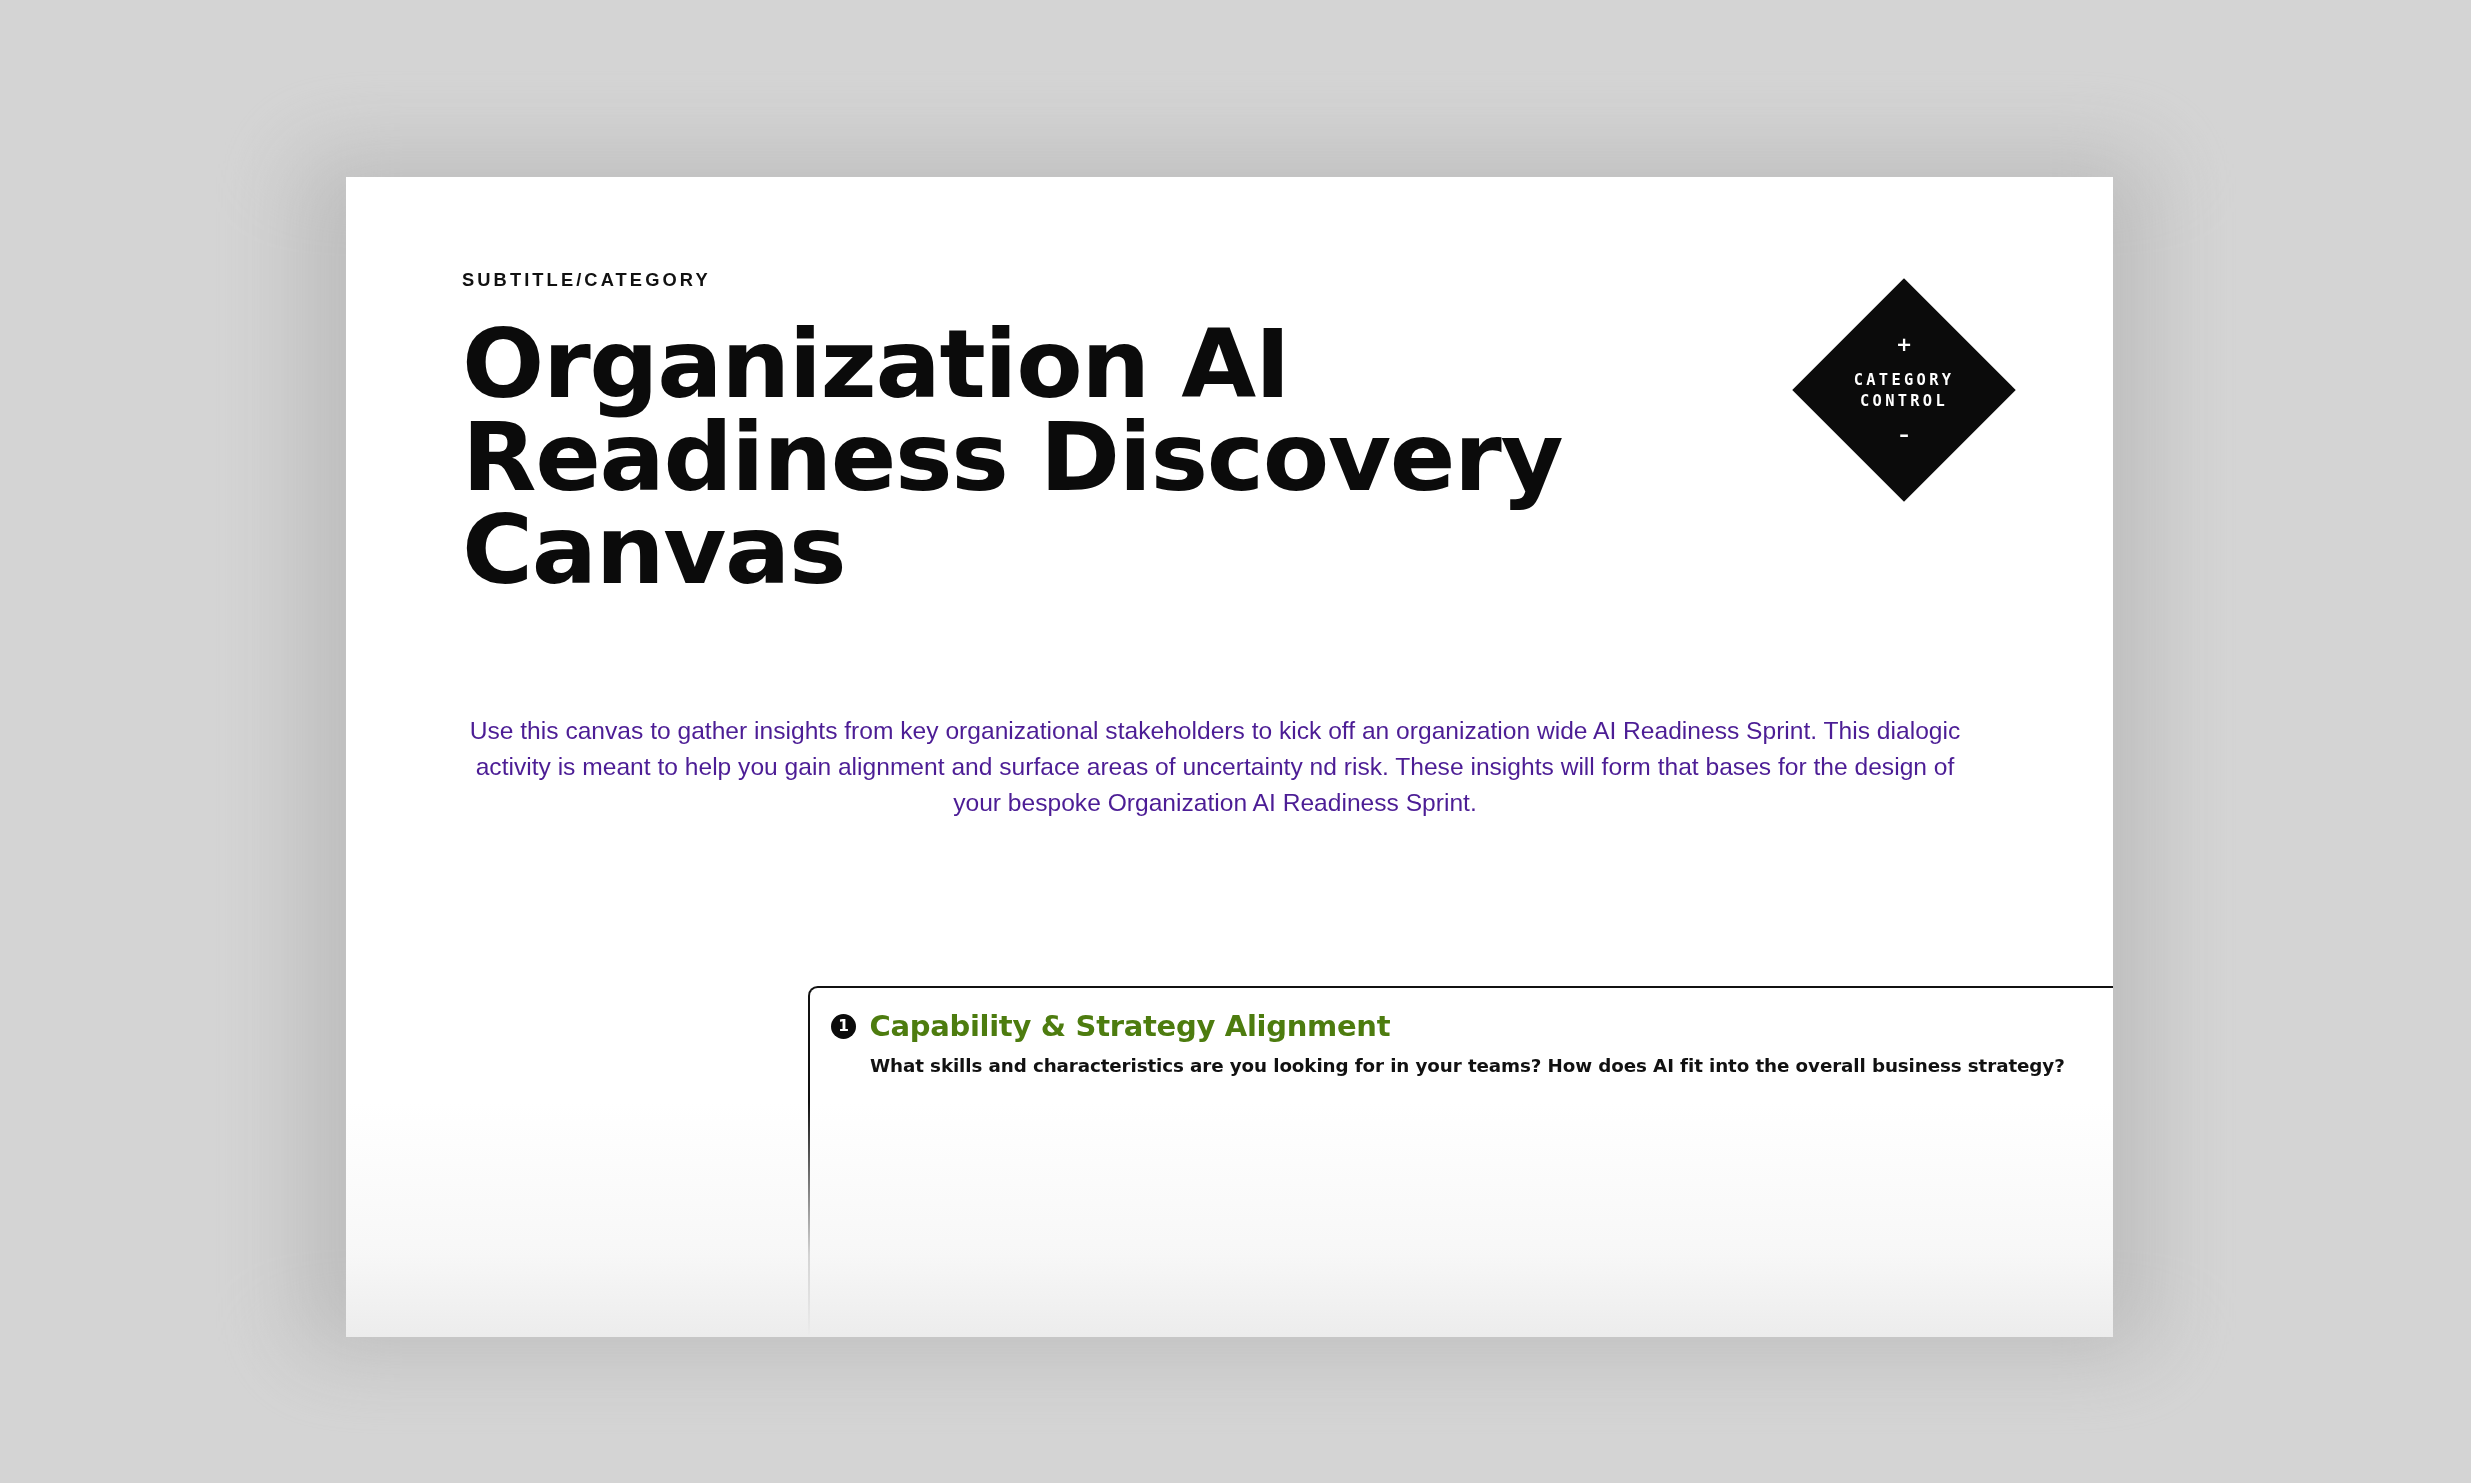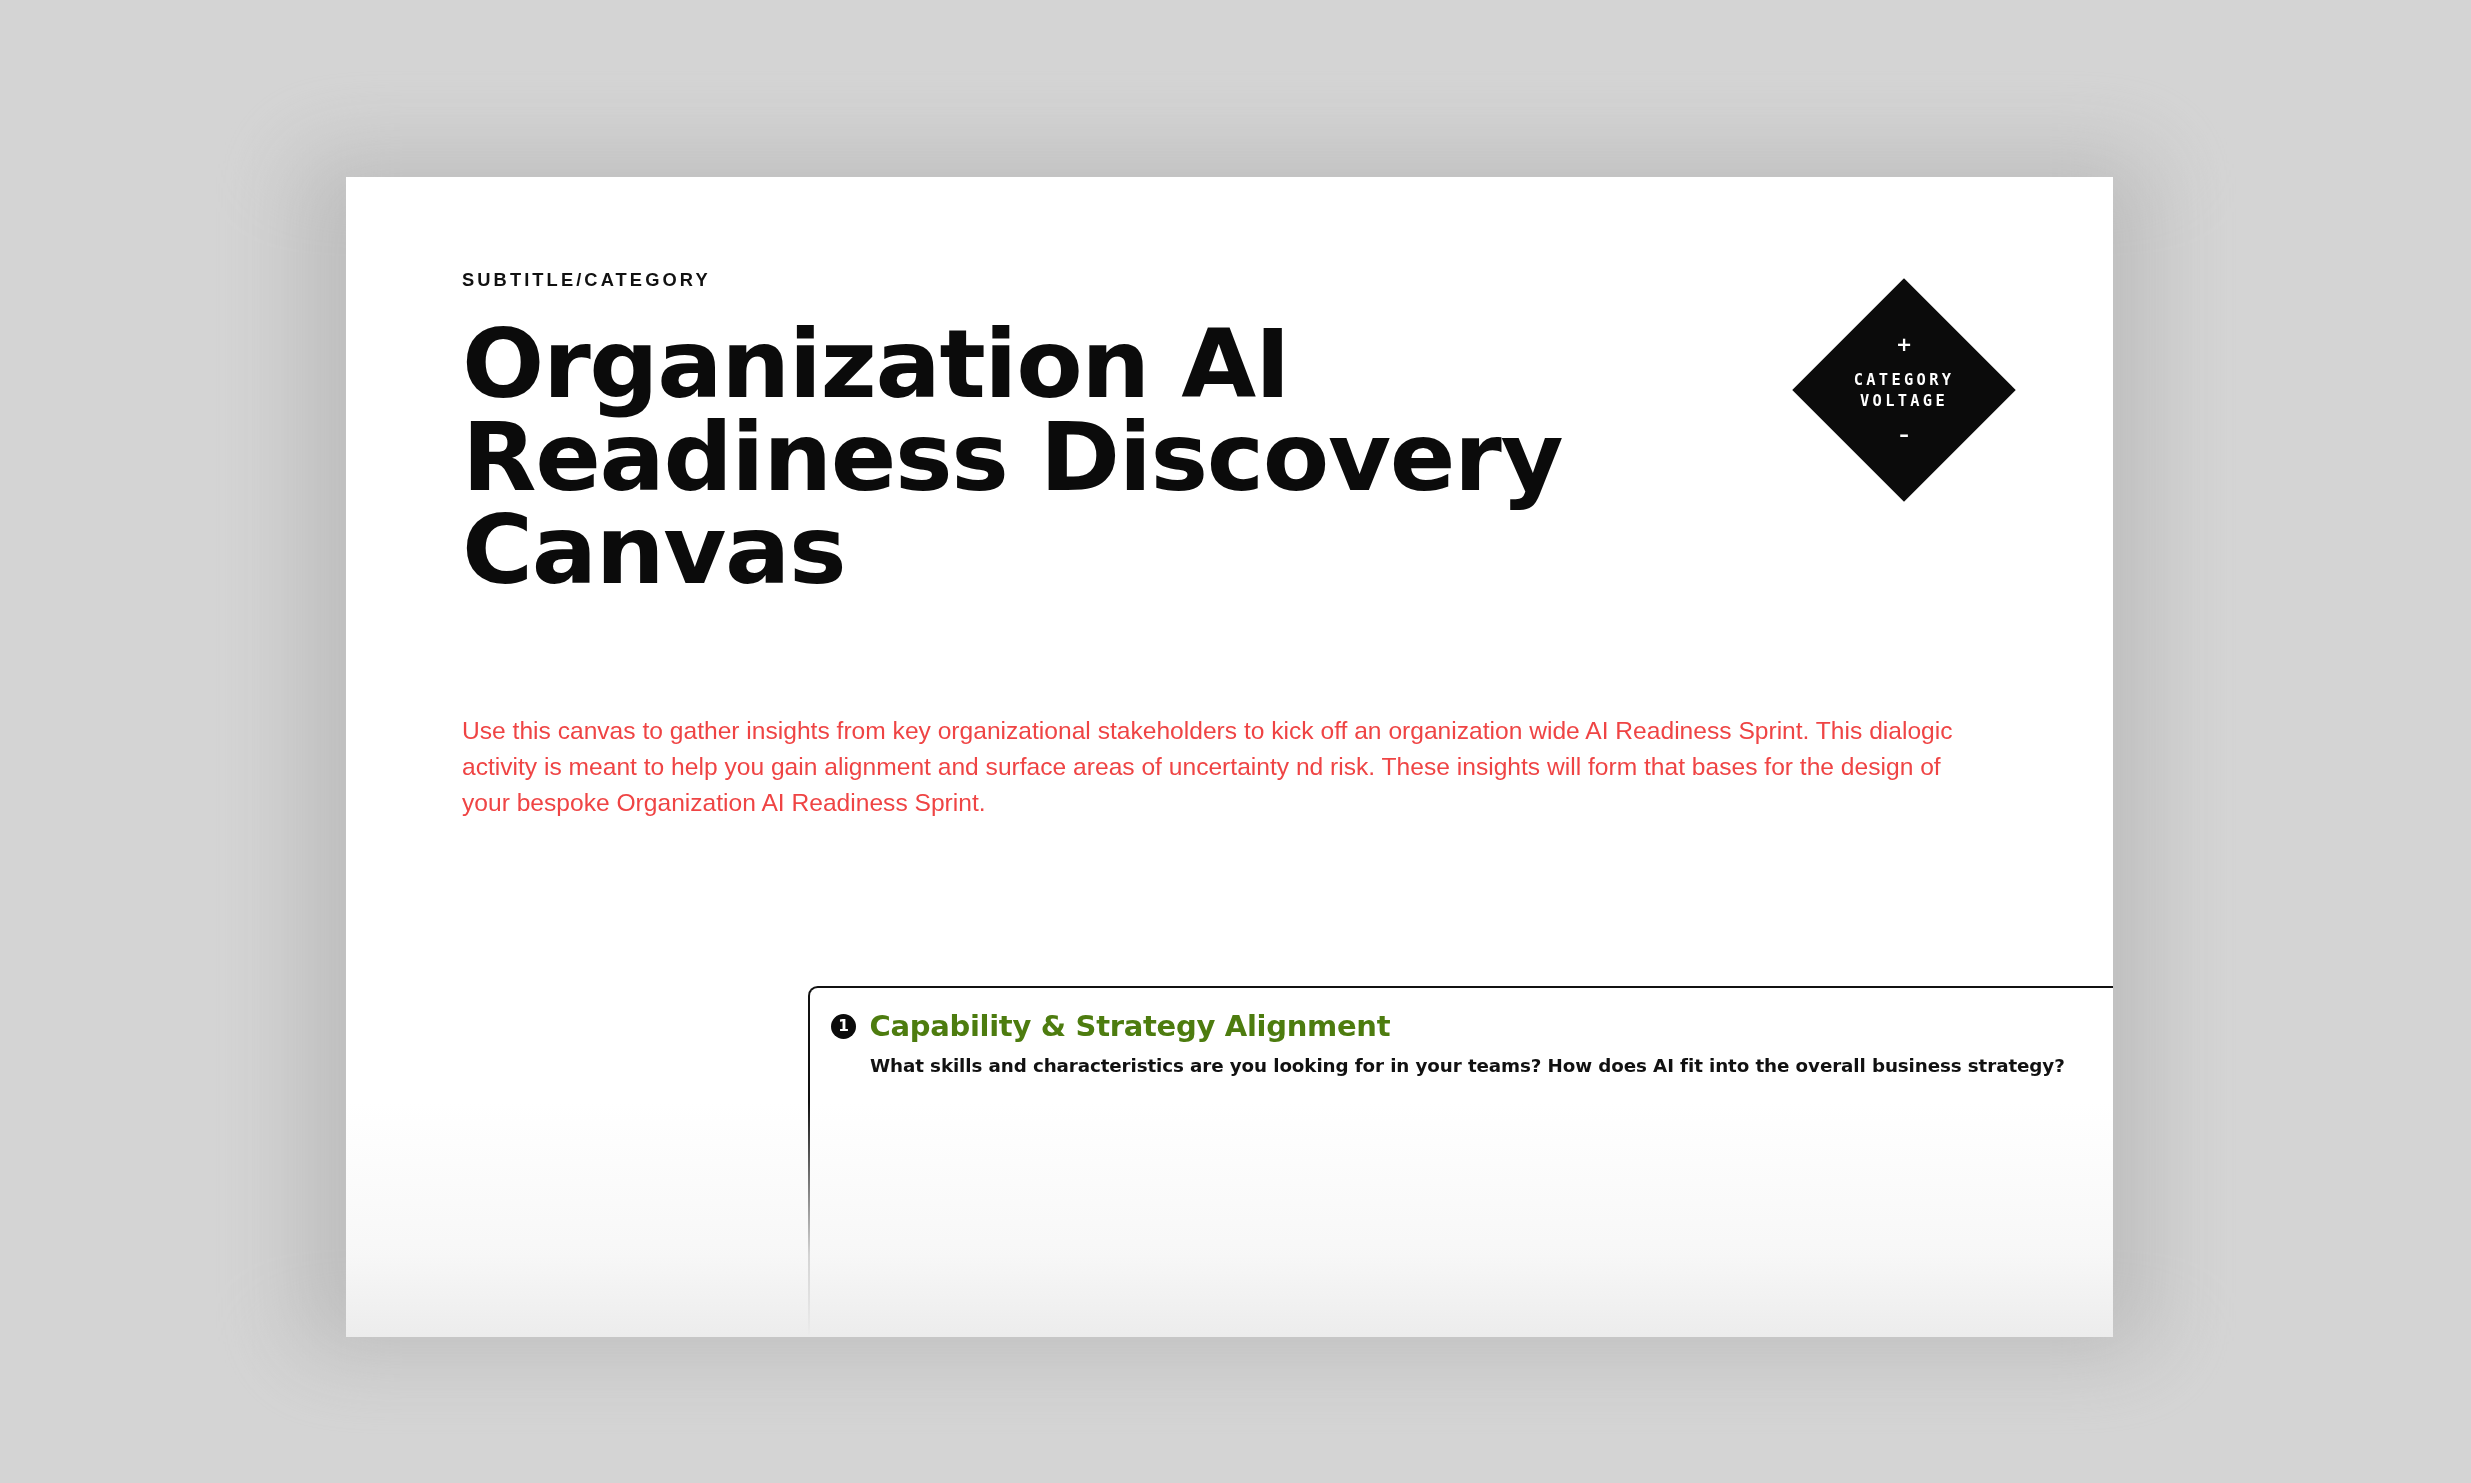--- a/index.html
+++ b/index.html
@@ -80,23 +80,24 @@
     margin: 0;
     max-width: 1188px;
     transform: scaleX(1.02);
     transform-origin: left top;
   }
 
   .intro {
     margin-top: 116px;
     font-size: 24.6px;
     line-height: 1.46;
-    color: #ef4444;
+    color: #4c1d95;
     max-width: 1506px;
     font-family: "Liberation Sans", sans-serif;
+    text-align: center;
   }
 
   
   .logo {
     position: absolute;
     right: 97px;
     top: 101px;
     width: 224px;
     height: 224px;
   }
@@ -198,21 +199,21 @@
       <h1 class="title">Organization AI Readiness Discovery Canvas</h1>
       <p class="intro">Use this canvas to gather insights from key organizational stakeholders to kick off an organization wide AI Readiness Sprint. This dialogic activity is meant to help you gain alignment and surface areas of uncertainty nd risk. These insights will form that bases for the design of your bespoke Organization AI Readiness Sprint.</p>
     </div>
 
     <div class="logo">
       <div class="diamond"></div>
       <div class="logo-inner">
         <div class="plus">+</div>
         <div class="brand">
           <div>CATEGORY</div>
-          <div>VOLTAGE</div>
+          <div>CONTROL</div>
         </div>
         <div class="minus">–</div>
       </div>
     </div>
 
     <div class="section-box">
       <div class="section-head">
         <div class="num-badge">1</div>
         <div class="section-title">Capability &amp; Strategy Alignment</div>
       </div>

